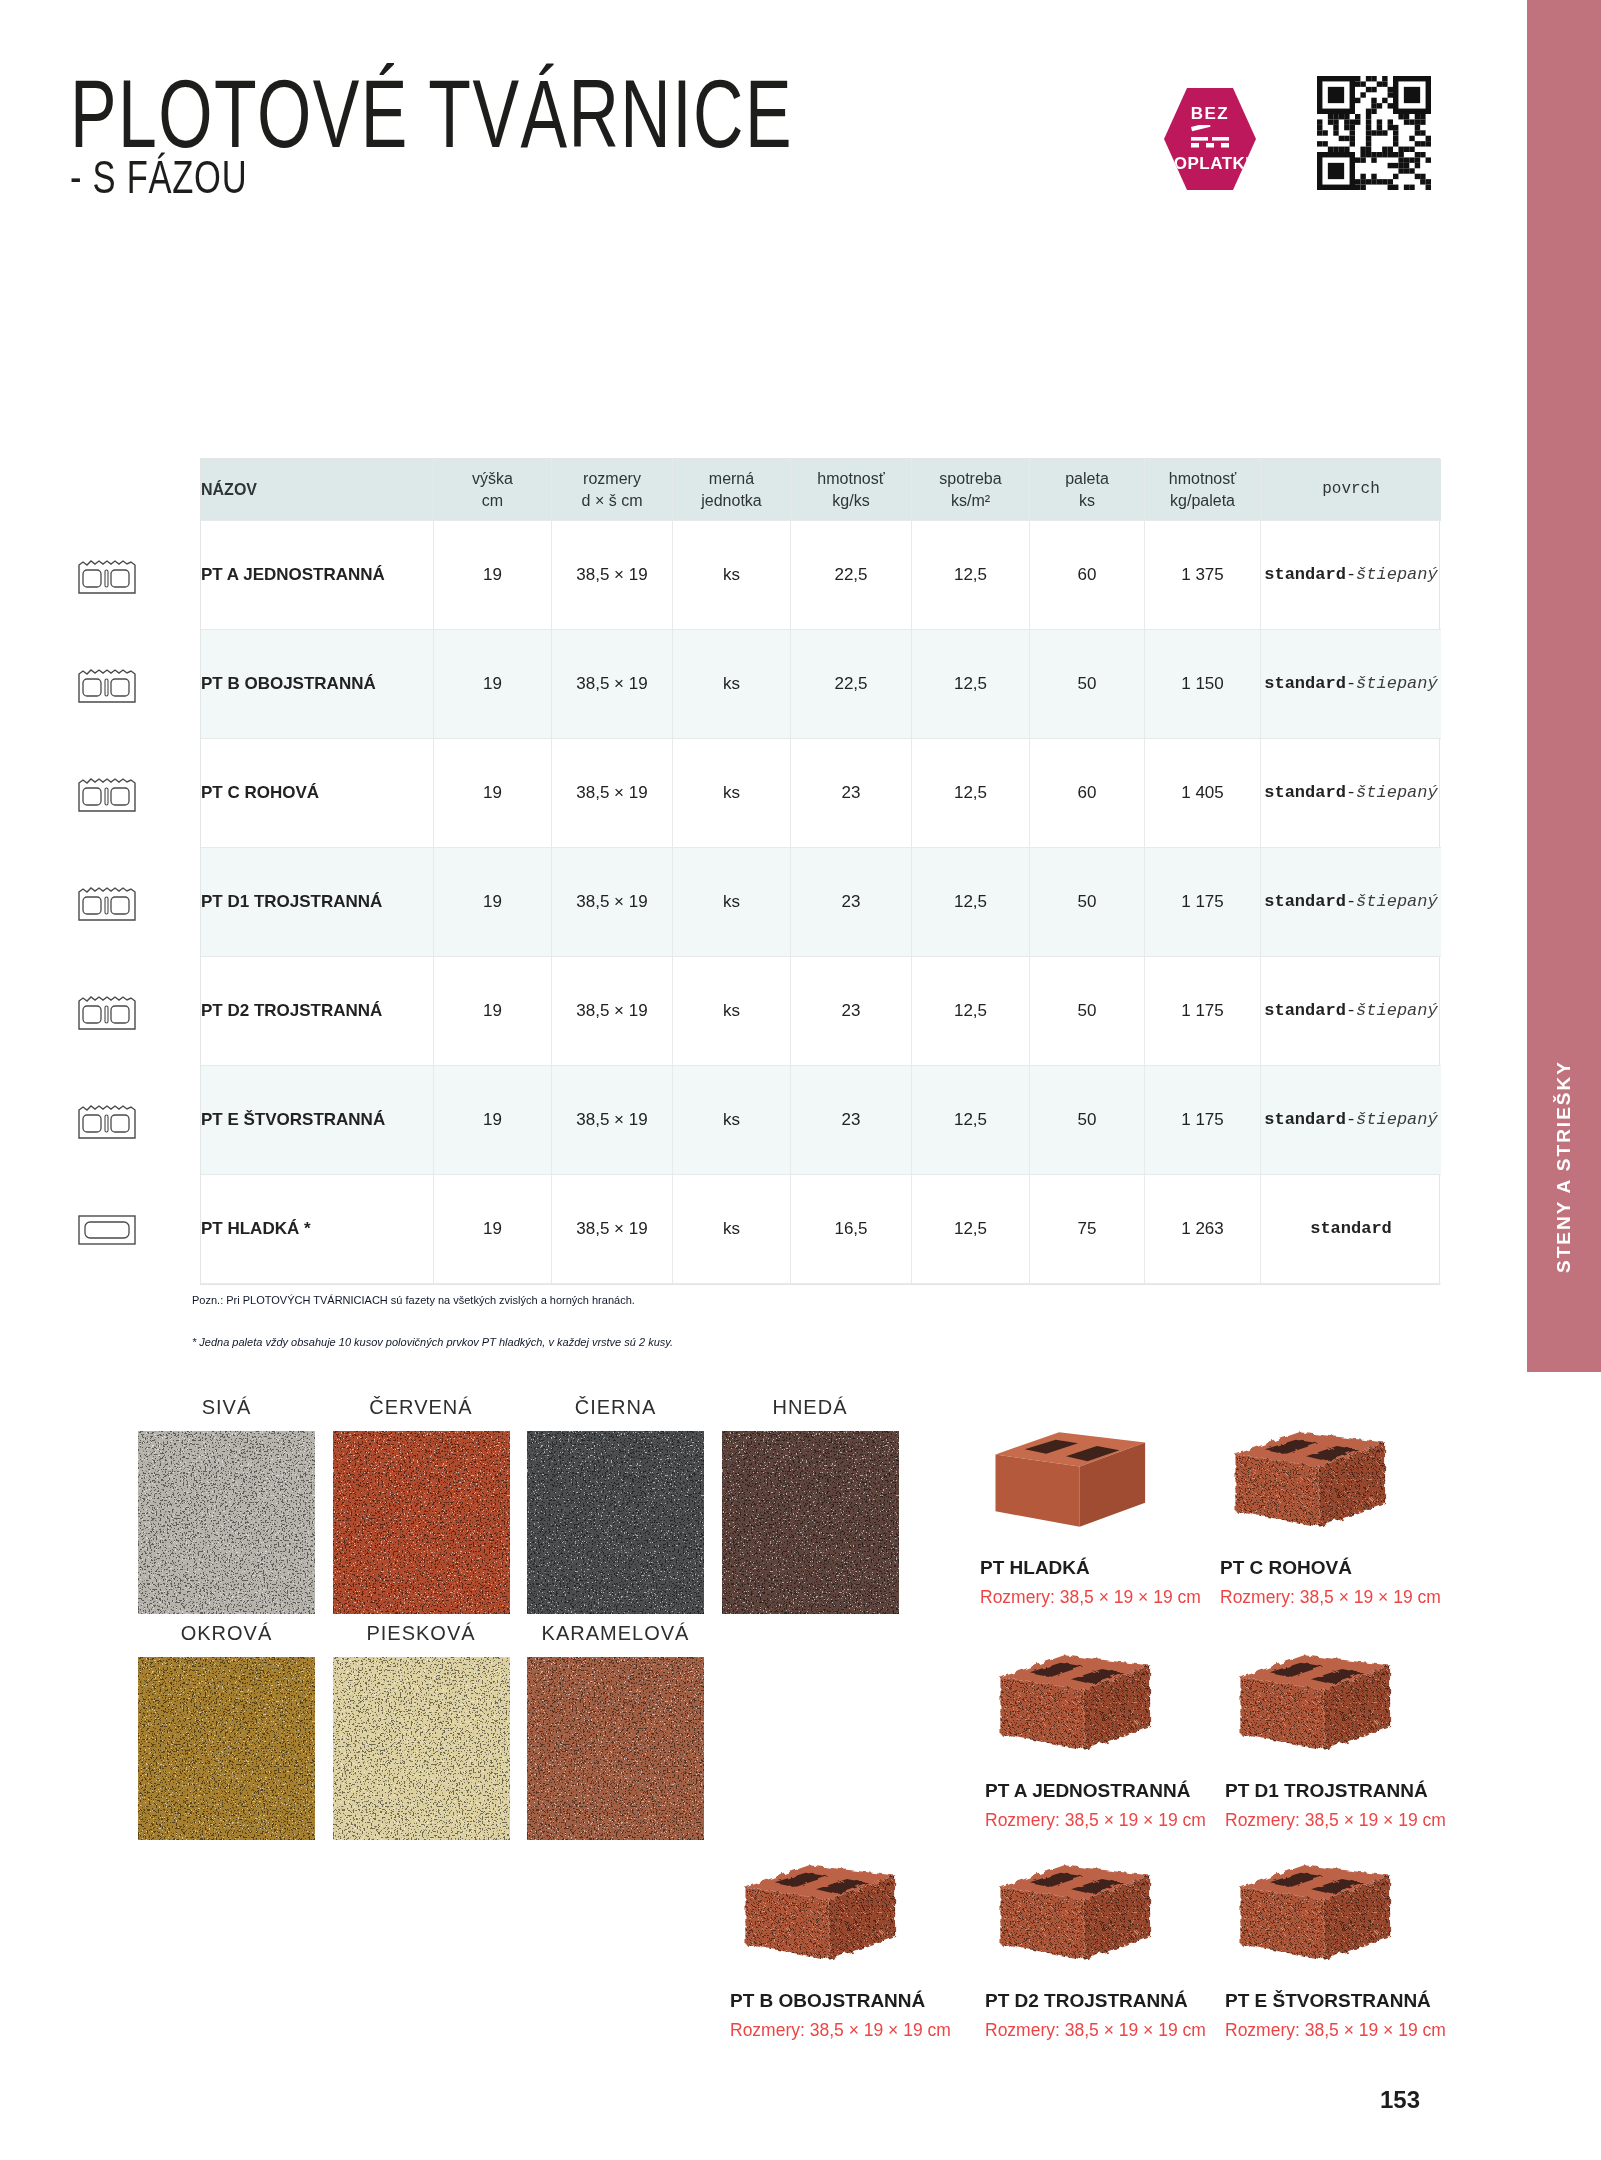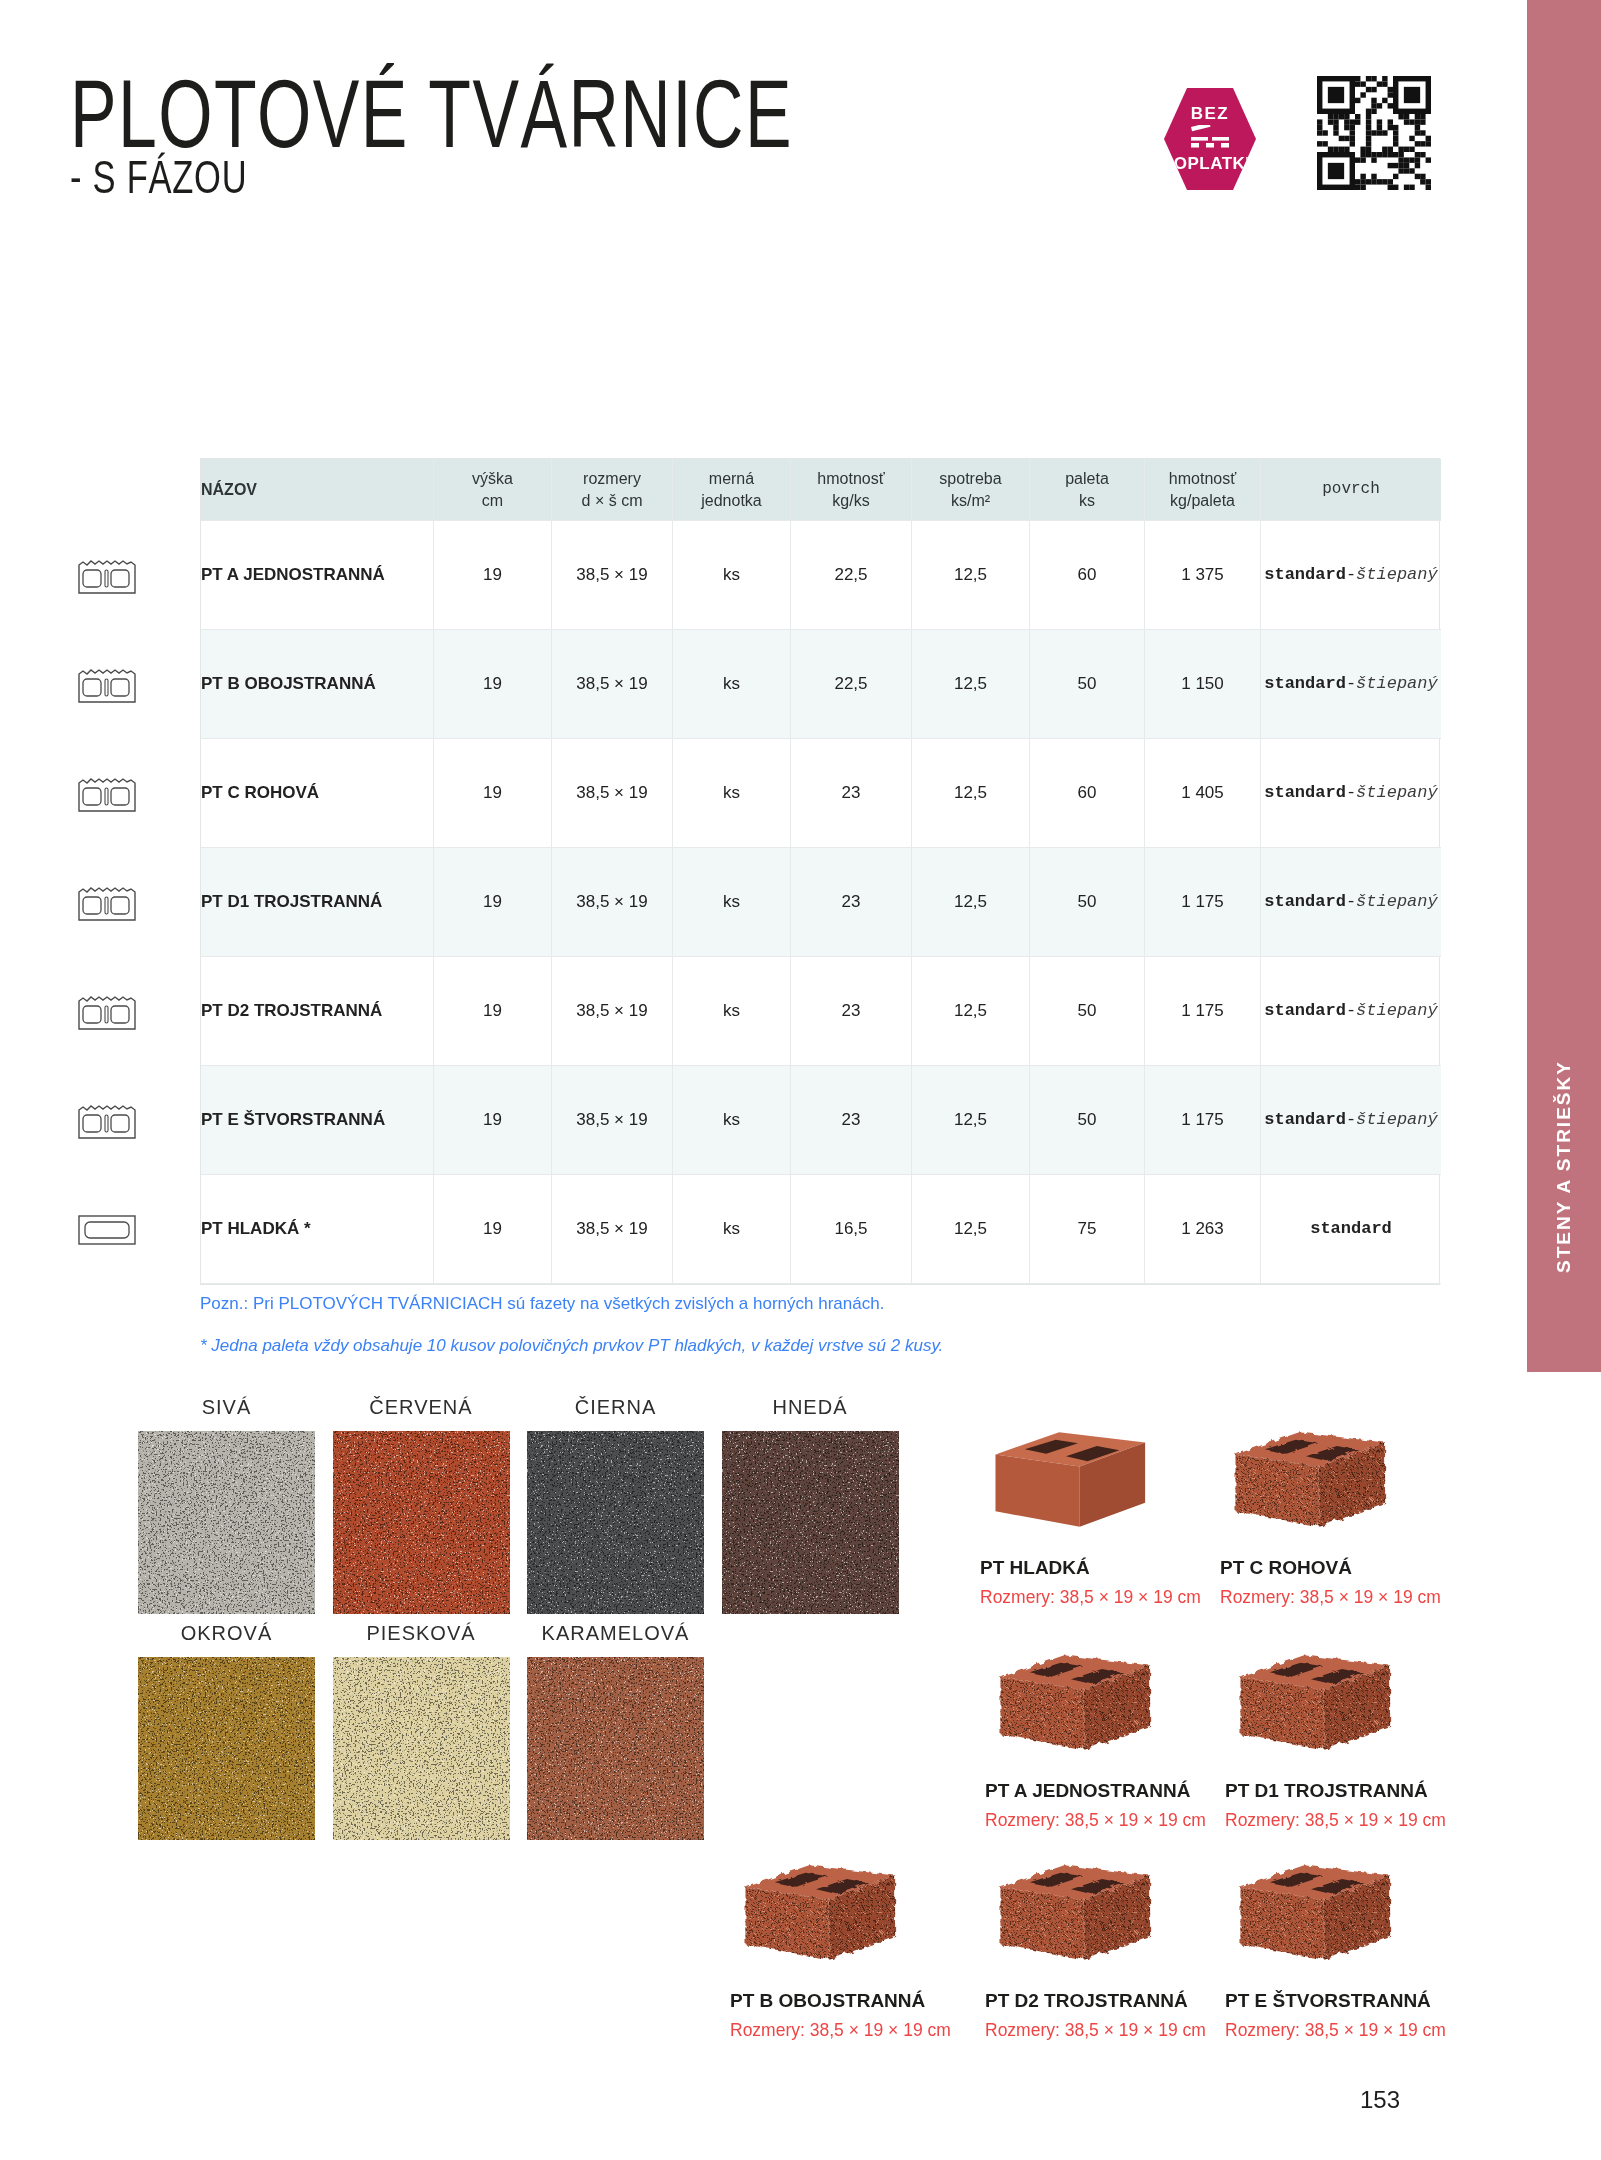--- a/index.html
+++ b/index.html
@@ -33,34 +33,34 @@
         display:flex;align-items:center;justify-content:center;text-align:center;
         font-size:17px;color:#222;white-space:pre-line;line-height:1.35;box-sizing:border-box;}
   .c:nth-child(9n){border-right:none;font-family:Liberation Mono, monospace;}
   .c.h{background:#dde9e9;font-size:16px;color:#2f3535;}
   .c.nm{justify-content:flex-start;text-align:left;font-weight:bold;}
   .c.alt{background:#f2f8f8;}
   .c .pv-b{font-weight:bold;}
   .c .pv-i{font-style:italic;color:#3c3c3c;}
   .ricon{position:absolute;left:74px;width:66px;height:48px;}
   
-  .note{position:absolute;left:200px;font-size:17px;color:#3b82f6;}
+  .note{position:absolute;left:192px;font-size:11px;color:#0f172a;}
   .note.n1{top:1294px;}
   .note.n2{top:1336px;font-style:italic;}
   
   .swatch-cell{position:absolute;width:177px;text-align:center;padding-left:44px;}
   .swatch-label{font-size:20px;letter-spacing:1px;color:#2e2e2e;margin-bottom:12px;}
   .swatch-cell svg{display:block;}
   
   .product{position:absolute;width:225px;}
   .product svg{display:block;margin:0 0 24px 0;}
   .p-name{font-size:19px;font-weight:bold;color:#1d1d1b;margin-bottom:8px;white-space:nowrap;}
   .p-dims{font-size:17.5px;color:#ef4444;white-space:nowrap;}
-  .page-num{position:absolute;left:1360px;top:2086px;width:80px;text-align:left;
-        font-size:24px;font-weight:normal;color:#1d1d1b;}
+  .page-num{position:absolute;left:1360px;top:2086px;width:80px;text-align:center;
+        font-size:24px;font-weight:bold;color:#1d1d1b;}
   .hiddefs{position:absolute;width:0;height:0;overflow:hidden;}
 </style>
 </head>
 <body>
 
 <svg class="hiddefs" aria-hidden="true">
   <defs>
     <filter id="rough" x="-10%" y="-10%" width="120%" height="120%">
       <feTurbulence type="fractalNoise" baseFrequency="0.11" numOctaves="2" seed="3" result="n"></feTurbulence>
       <feDisplacementMap in="SourceGraphic" in2="n" scale="7"></feDisplacementMap>

